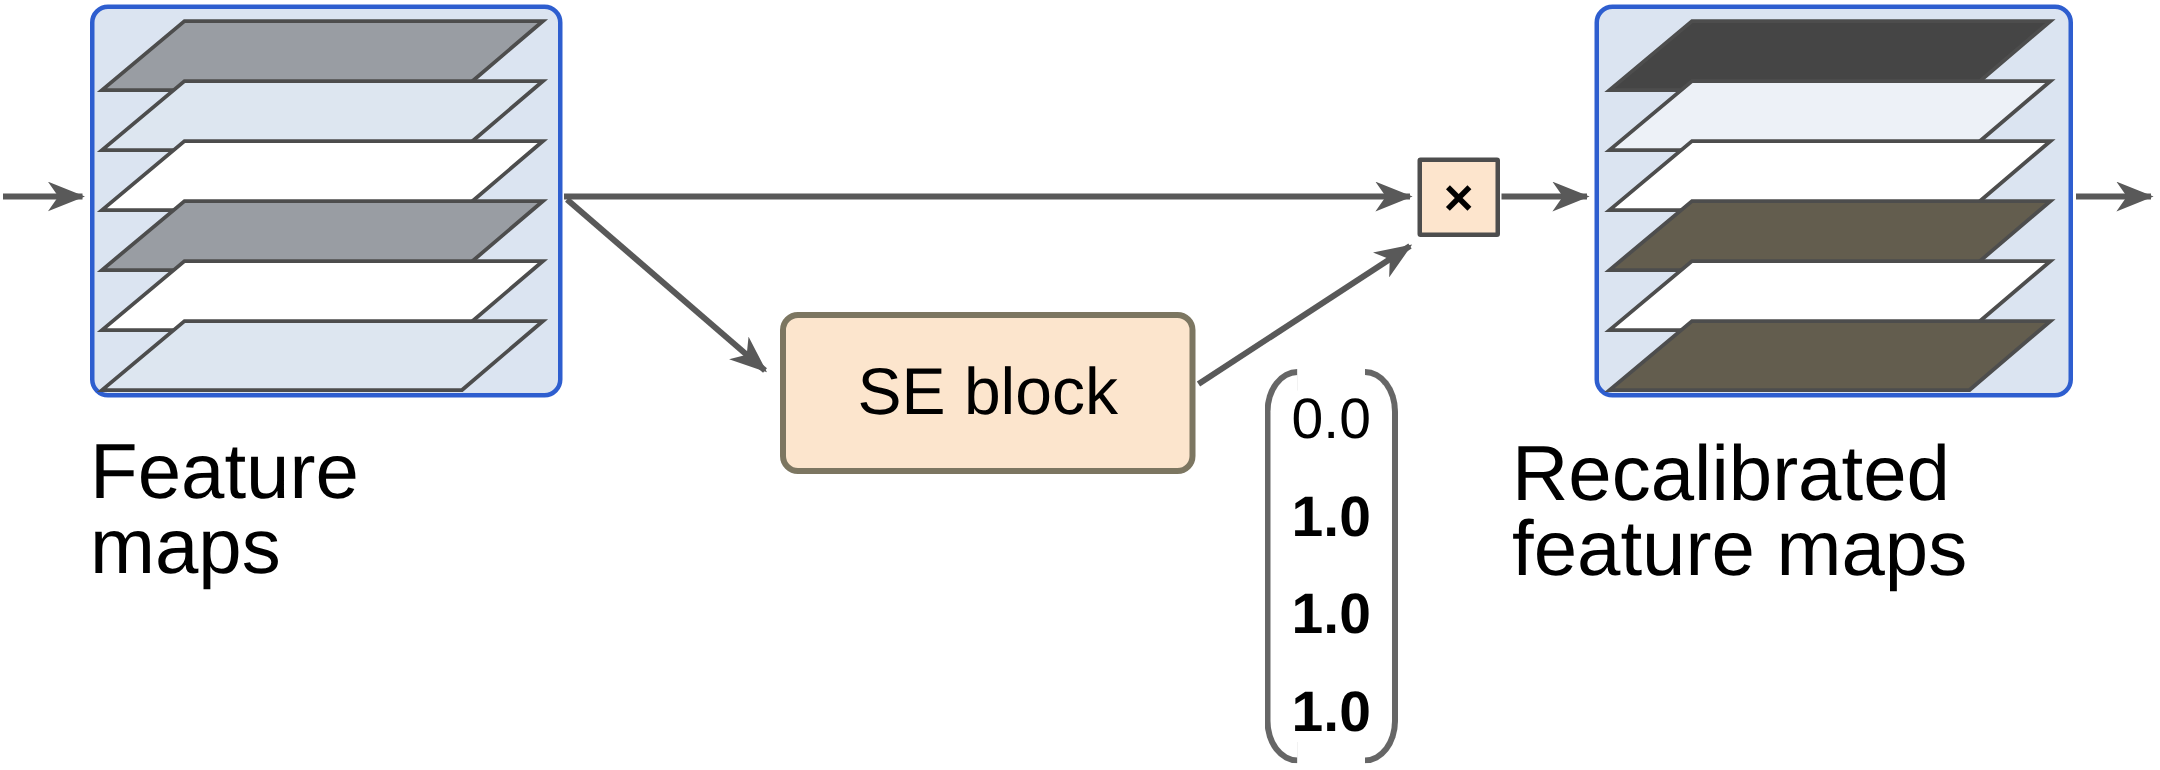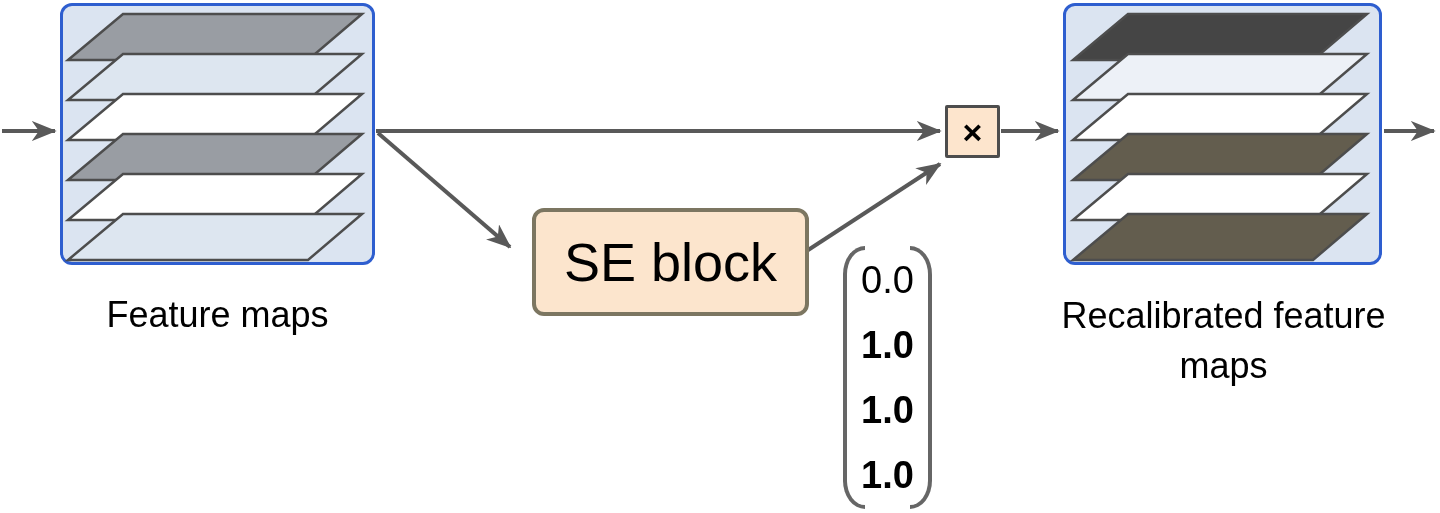--- a/index.html
+++ b/index.html
@@ -10,28 +10,28 @@
   .arrow-layer{position:absolute;left:0;top:0;width:1440px;height:513px;z-index:1;}
   .map-box{
     position:absolute;top:3px;width:315px;height:262px;box-sizing:border-box;
     background:#dbe4f1;border:3px solid #2e5ecf;border-radius:12px;z-index:2;
   }
   .map-box svg{position:absolute;left:0;top:0;}
   .box-left{left:60px;}
   .box-right{left:1063px;width:319px;}
   .layer{stroke:#4d4d4d;stroke-width:2.5;}
   .caption{
-    position:absolute;text-align:center;font-size:36px;line-height:50px;z-index:2;
+    position:absolute;text-align:left;font-size:52px;line-height:50px;z-index:2;
   }
   .caption-left{left:60px;top:290px;width:315px;}
-  .caption-right{left:1060px;top:291px;width:327px;}
+  .caption-right{left:1008px;top:291px;width:327px;}
   .se-block{
     position:absolute;left:520px;top:208px;width:277px;height:108px;box-sizing:border-box;
     background:#fce5cd;border:4px solid #7c7661;border-radius:12px;z-index:2;
-    display:flex;align-items:center;justify-content:center;font-size:54px;margin-left:12px;
+    display:flex;align-items:center;justify-content:center;font-size:44px;
   }
   .mult-box{
     position:absolute;left:945px;top:105px;width:55px;height:53px;box-sizing:border-box;
     background:#fde5cd;border:3px solid #4d4d4d;border-radius:2px;z-index:2;
     display:flex;align-items:center;justify-content:center;
     font-size:34px;font-weight:900;line-height:1;
   }
   .vector{
     position:absolute;left:843px;top:246px;width:89px;height:263px;z-index:2;text-decoration:underline;
   }

